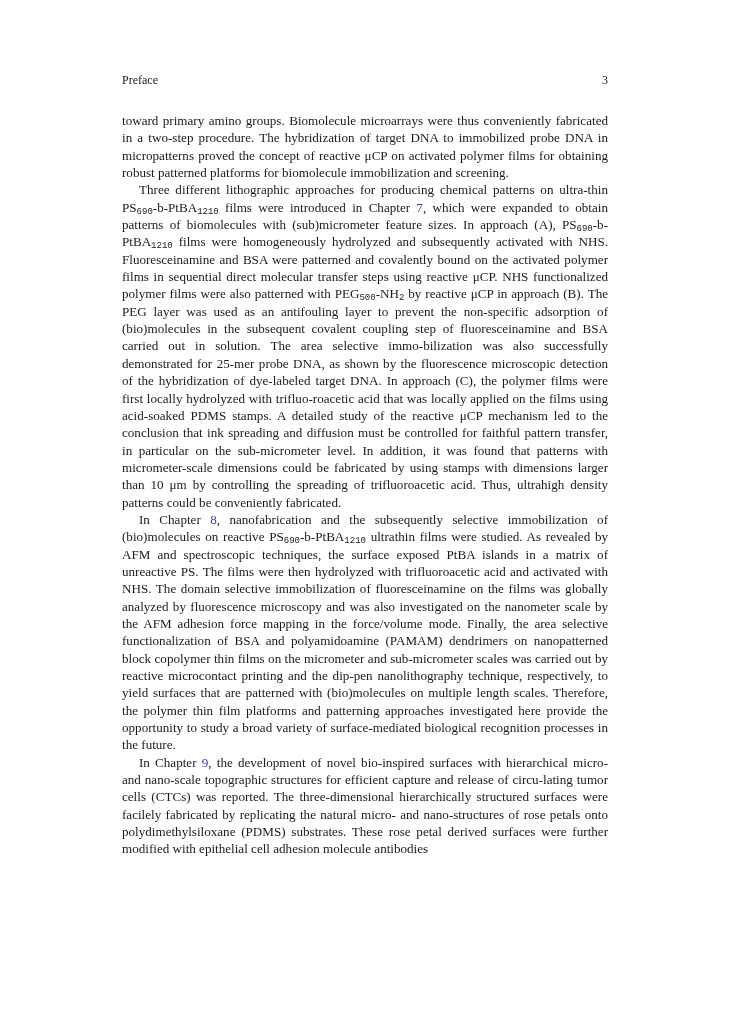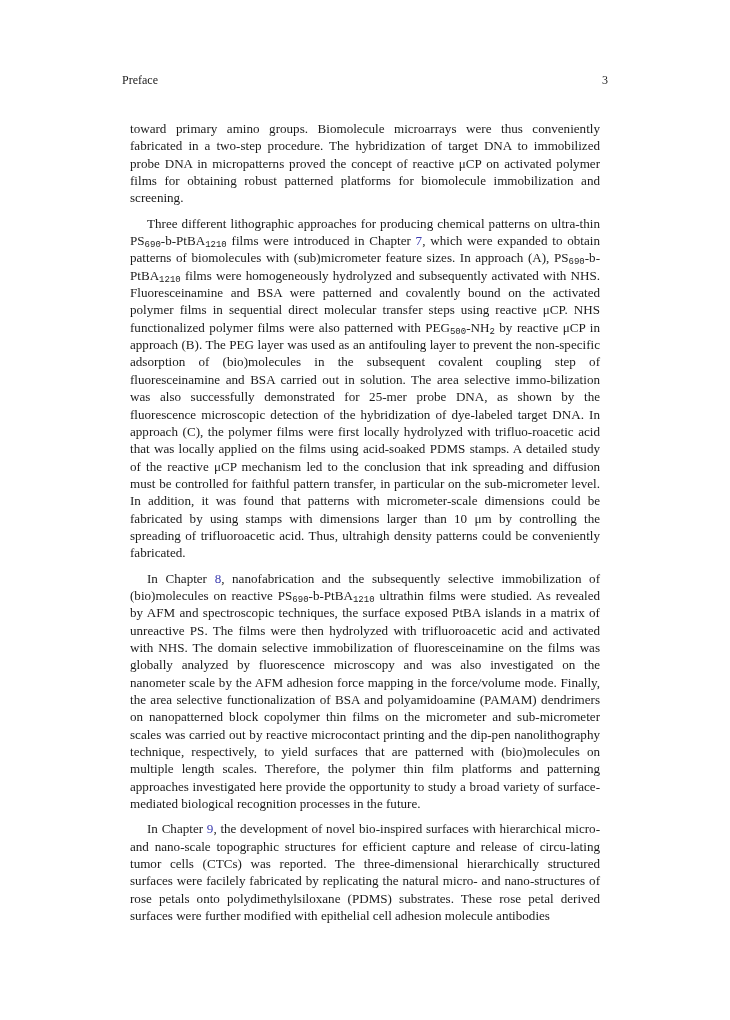--- a/index.html
+++ b/index.html
@@ -1,20 +1,20 @@
 <!DOCTYPE html>
 <html><head>
 <meta charset="utf-8">
 <style>
   html, body { margin: 0; padding: 0; background: #ffffff; }
   body { width: 730px; height: 1020px; position: relative; overflow: hidden; }
   .page { position: absolute; left: 122px; top: 0; width: 486px; font-family: "Liberation Serif", "DejaVu Serif", serif; color: #1a1a1a; }
   .running-head { position: absolute; top: 73px; left: 0; width: 486px; font-size: 12px; display: flex; justify-content: space-between; }
   .body-text { position: absolute; top: 112px; left: 0; width: 486px; font-size: 13.1px; line-height: 17.35px; text-align: justify; hyphens: manual; }
-  .body-text p { margin: 8px; }
+  .body-text p { margin: 0; }
   .body-text p.indent { text-indent: 17px; }
   .link { color: #3b3bb0; }
   sub { font-size: 9px; line-height: 0; vertical-align: -2px; font-family: Liberation Mono, monospace; }
 </style>
 </head>
 <body>
 
 <div class="page">
   <div class="running-head">
     <span>Preface</span>

